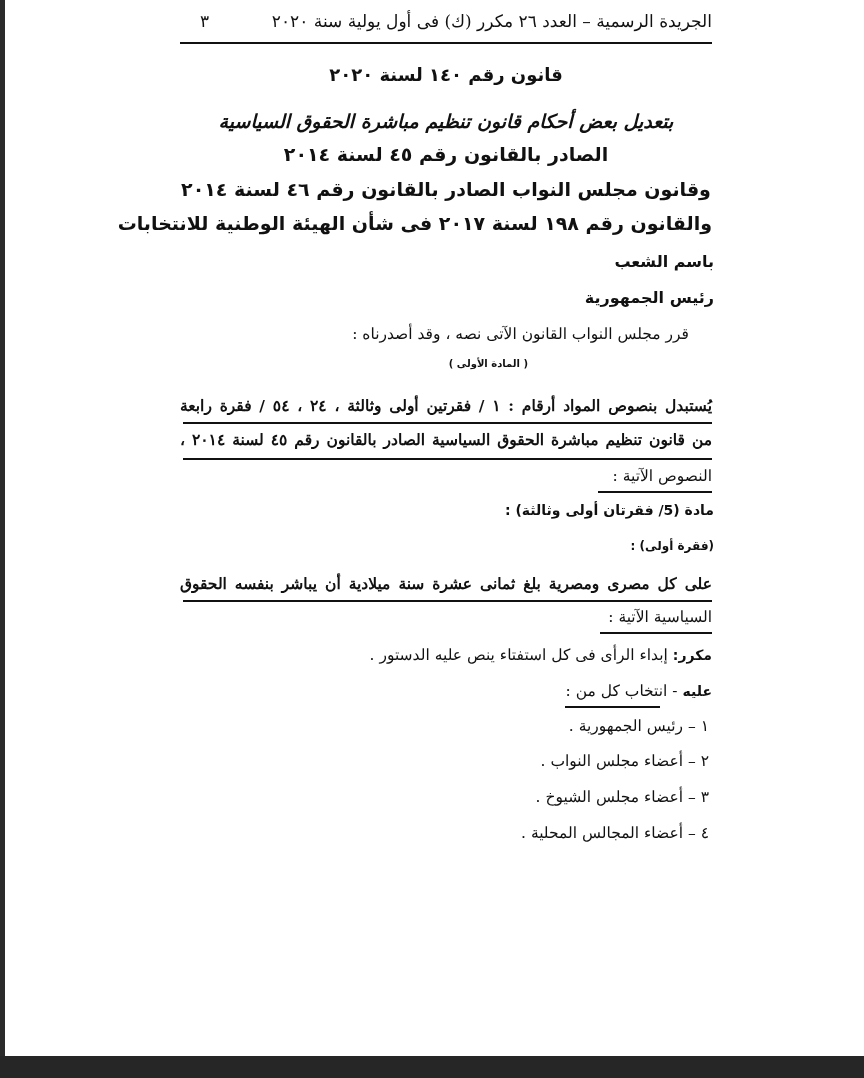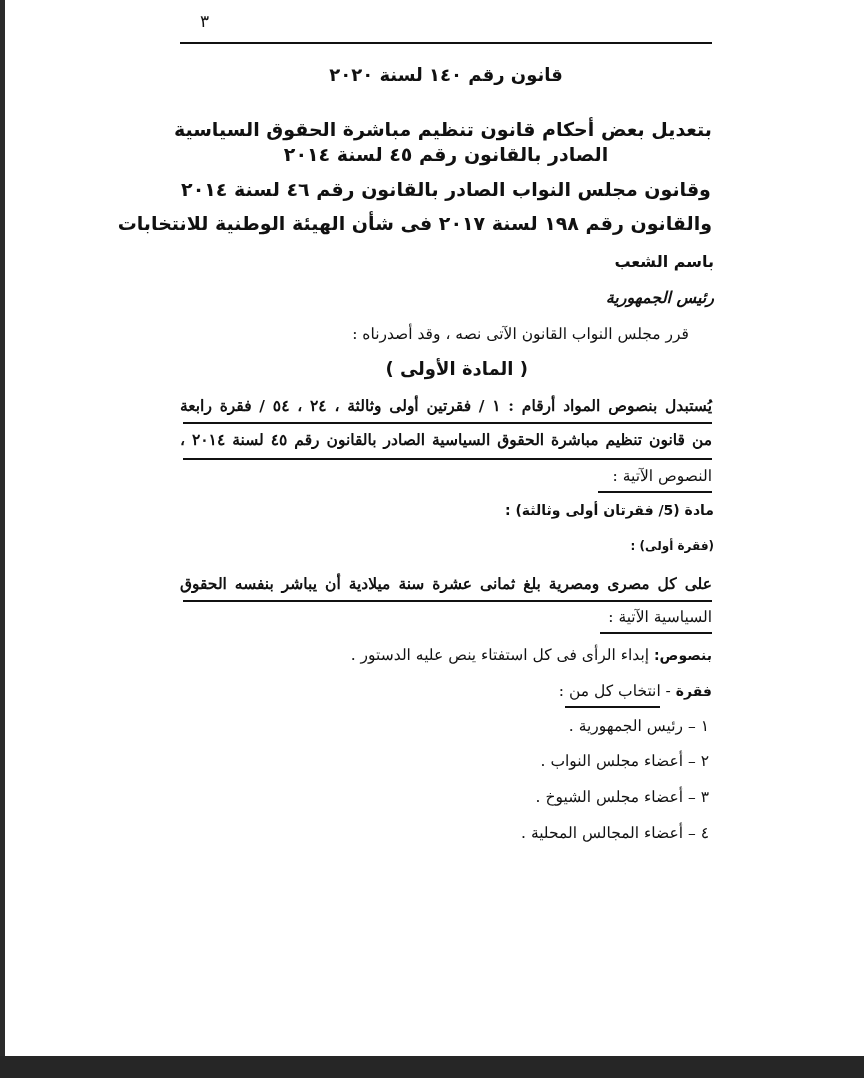--- a/index.html
+++ b/index.html
@@ -29,55 +29,56 @@
   .rule { position: absolute; height: 1.5px; background: #111; }
   .full { left: 180px; width: 532px; text-align: justify; text-align-last: justify; font-weight: bold; }
 </style>
 </head>
 <body>
 
 <div class="left-strip"></div>
 <div class="page"></div>
 
 <div class="abs header">
+  <span>الجريدة الرسمية – العدد ٢٦ مكرر (ك) فى أول يولية سنة ٢٠٢٠</span>
   <span class="pnum">٣</span>
 </div>
 <div class="header-rule"></div>
 
 <div class="abs title big" style="top:64px;">قانون رقم ١٤٠ لسنة ٢٠٢٠</div>
-<div class="abs title" style="top:118px;">بتعديل بعض أحكام قانون تنظيم مباشرة الحقوق السياسية</div>
+<div class="abs title" style="top:110px;font-style:italic;">بتعديل بعض أحكام قانون تنظيم مباشرة الحقوق السياسية</div>
 <div class="abs title" style="top:143px;">الصادر بالقانون رقم ٤٥ لسنة ٢٠١٤</div>
 <div class="abs title" style="top:178px;">وقانون مجلس النواب الصادر بالقانون رقم ٤٦ لسنة ٢٠١٤</div>
 <div class="abs title" style="top:212px;">والقانون رقم ١٩٨ لسنة ٢٠١٧ فى شأن الهيئة الوطنية للانتخابات</div>
 
 <div class="abs bold-line" style="top:252px;">باسم الشعب</div>
-<div class="abs bold-line" style="top:288px;font-style:italic;">رئيس الجمهورية</div>
+<div class="abs bold-line" style="top:288px;">رئيس الجمهورية</div>
 <div class="abs body-line" style="right:175px; top:325px;">قرر مجلس النواب القانون الآتى نصه ، وقد أصدرناه :</div>
-<div class="abs bold-line" style="right:336px; top:358px; font-size:18px;">( المادة الأولى )</div>
+<div class="abs bold-line" style="right:336px; top:358px; font-size:10px;">( المادة الأولى )</div>
 
 <div class="abs body-line full" style="top:396px;">يُستبدل بنصوص المواد أرقام : ١ / فقرتين أولى وثالثة ، ٢٤ ، ٥٤ / فقرة رابعة</div>
 <div class="rule" style="left:183px; top:422px; width:529px;"></div>
 <div class="abs body-line full" style="top:430px;">من قانون تنظيم مباشرة الحقوق السياسية الصادر بالقانون رقم ٤٥ لسنة ٢٠١٤ ،</div>
 <div class="rule" style="left:183px; top:458px; width:529px;"></div>
 <div class="abs body-line" style="right:152px; top:467px;">النصوص الآتية :</div>
 <div class="rule" style="left:598px; top:491px; width:114px;"></div>
 
 <div class="abs bold-line" style="top:502px; font-size:14px;">مادة (5/ فقرتان أولى وثالثة) :</div>
 <div class="abs bold-line" style="top:539px; font-size:12px;">(فقرة أولى) :</div>
 
 <div class="abs body-line full" style="top:574px;">على كل مصرى ومصرية بلغ ثمانى عشرة سنة ميلادية أن يباشر بنفسه الحقوق</div>
 <div class="rule" style="left:183px; top:600px; width:529px;"></div>
 <div class="abs body-line" style="right:152px; top:608px;">السياسية الآتية :</div>
 <div class="rule" style="left:600px; top:632px; width:112px;"></div>
 
 <div class="abs body-line" style="right:152px; top:646px;">
-  <b style="font-family:'DejaVu Sans',sans-serif;font-size:14px;">بنصوص:</b><span> إبداء الرأى فى كل استفتاء ينص عليه الدستور .</span>
+  <b style="font-family:'DejaVu Sans',sans-serif;font-size:14px;">مكرر:</b><span> إبداء الرأى فى كل استفتاء ينص عليه الدستور .</span>
 </div>
 <div class="abs body-line" style="right:152px; top:682px;">
-  <b style="font-family:'DejaVu Sans',sans-serif;font-size:14px;">فقرة</b><span> - انتخاب كل من :</span>
+  <b style="font-family:'DejaVu Sans',sans-serif;font-size:14px;">عليه</b><span> - انتخاب كل من :</span>
 </div>
 <div class="rule" style="left:565px; top:706px; width:95px;"></div>
 
 <div class="abs body-line" style="right:155px; top:717px;">١ – رئيس الجمهورية .</div>
 <div class="abs body-line" style="right:155px; top:752px;">٢ – أعضاء مجلس النواب .</div>
 <div class="abs body-line" style="right:155px; top:788px;">٣ – أعضاء مجلس الشيوخ .</div>
 <div class="abs body-line" style="right:155px; top:824px;">٤ – أعضاء المجالس المحلية .</div>
 
 <div class="bottom-bar"></div>
 

